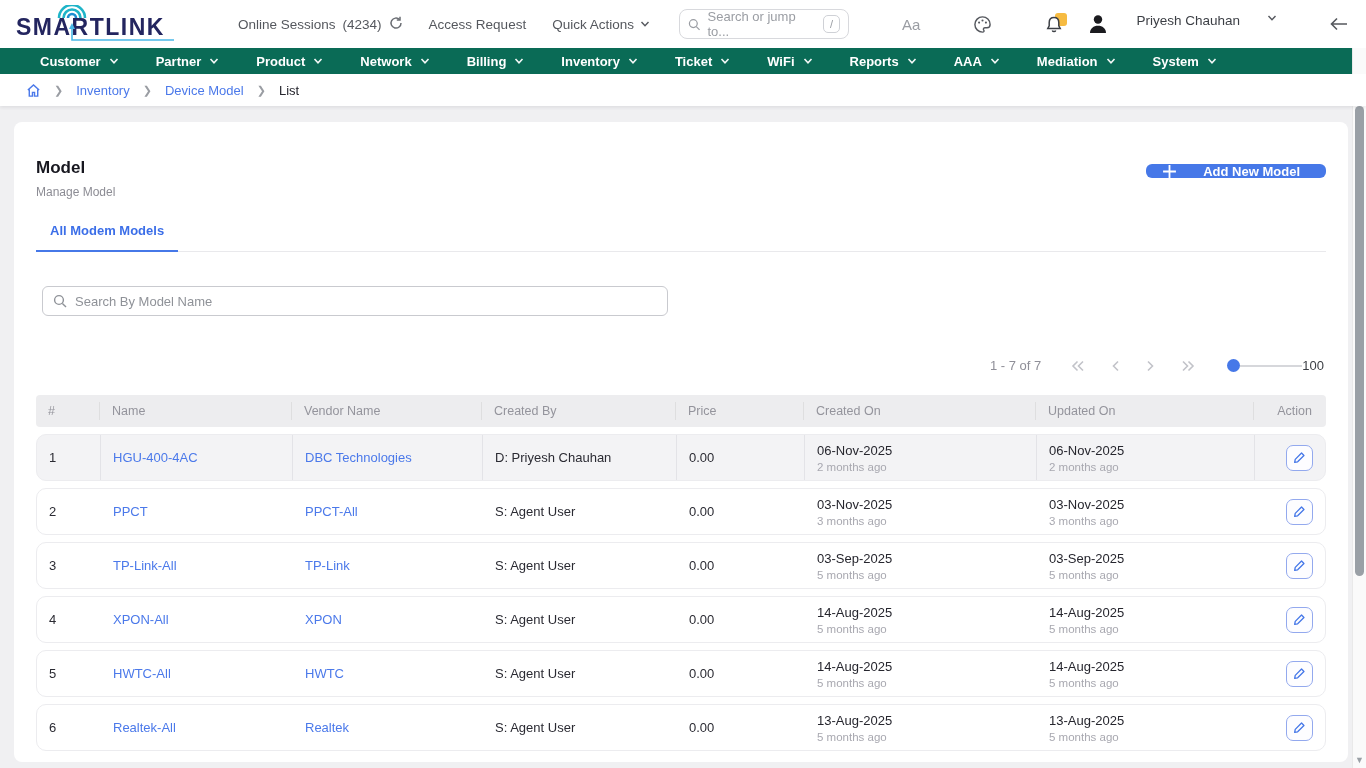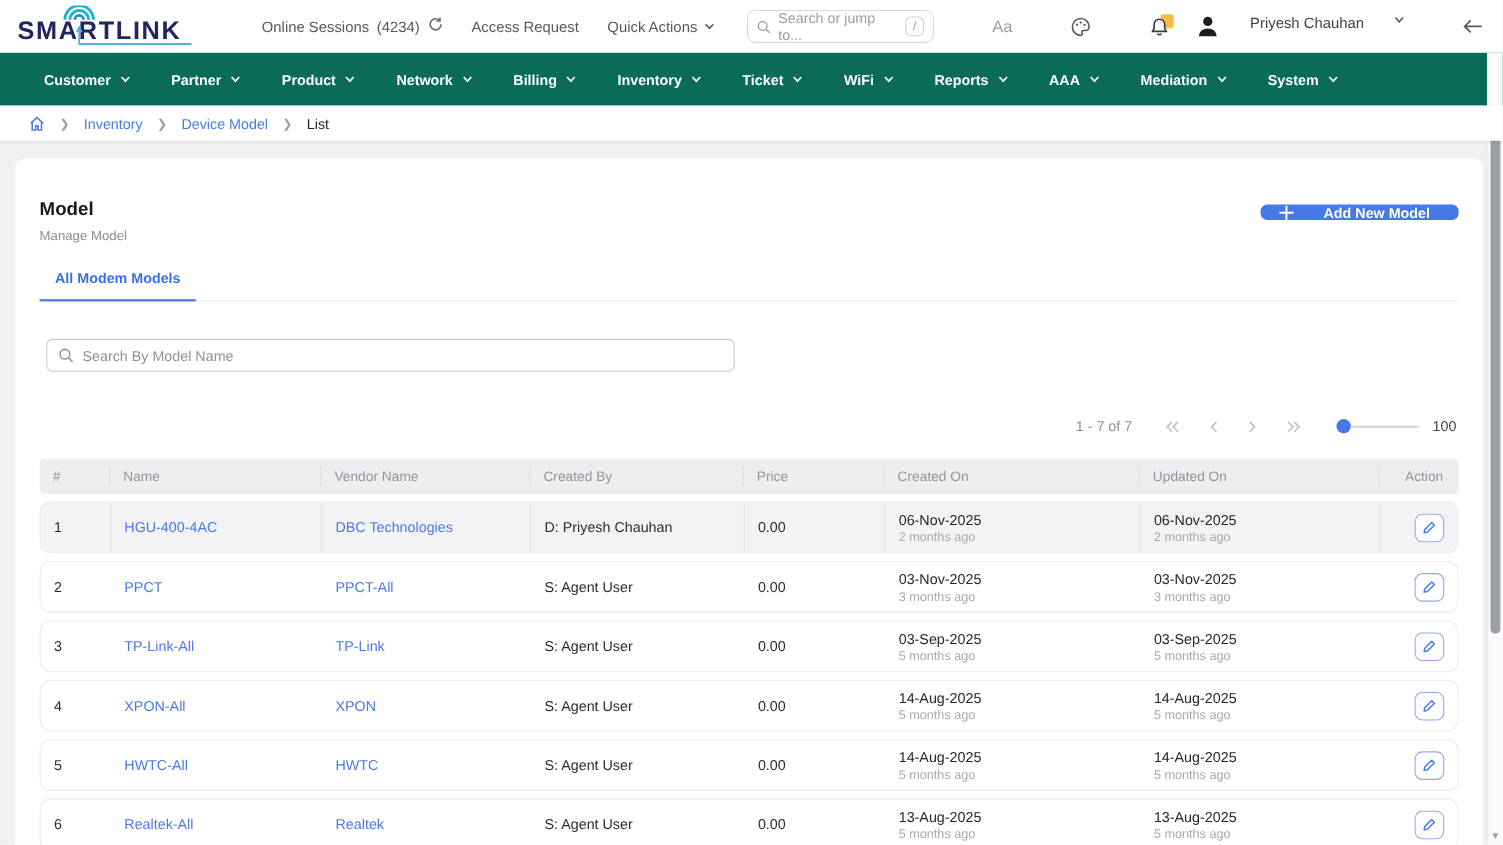--- a/index.html
+++ b/index.html
@@ -16,21 +16,21 @@
   .top-right { margin-left:auto; display:flex; align-items:center; gap:22px; }
   .gsearch { width:170px; height:30px; border:1px solid #d8d9dd; border-radius:8px; display:flex; align-items:center; padding:0 8px; gap:7px; color:#9a9da3; font-size:13px; background:#fff; }
   .gsearch .slash { margin-left:auto; border:1px solid #cfd1d6; border-radius:5px; font-size:11px; padding:0 6px; line-height:16px; color:#9a9da3; }
   .tool-ic { color:#8b8e94; font-size:14px; cursor:pointer; display:flex; align-items:center;margin-left:31px; }
   .bell-wrap { position:relative; width:20px; height:20px; }
   .bell-badge { position:absolute; right:-2px; top:-1px; width:12px; height:13px; background:#f6bb42; border-radius:3px; }
   .user { display:flex; gap:27px; font-size:13.5px; color:#3c3f45; cursor:pointer; }
   .chev { width:10px; height:10px; }
 
   
-  .mainnav { height:48px; background:#0a6b56; display:flex; align-items:center; padding-left:40px; gap:37px; }
+  .mainnav { height:26px; background:#0a6b56; display:flex; align-items:center; padding-left:40px; gap:37px; }
   .nav-item { display:flex; align-items:center; gap:8px; color:#fff; font-size:13px; font-weight:600; cursor:pointer; }
   .nav-item svg { opacity:.95; }
 
   
   .crumbbar { height:32px; background:#fff; display:flex; align-items:center; padding:0 26px; gap:13px; font-size:13px; box-shadow:0 2px 3px rgba(30,30,40,.07); position:relative; z-index:2; }
   .crumbbar a { color:#4b79ea; text-decoration:none; cursor:pointer; }
   .crumb-sep { color:#9a9da3; font-size:11px; }
   .crumb-last { color:#26262e; }
 
   
@@ -47,21 +47,21 @@
   .msearch { width:626px; height:30px; border:1px solid #c9cacf; border-radius:6px; display:flex; align-items:center; padding:0 10px; gap:8px; background:#fff; }
   .msearch input { border:none; outline:none; flex:1; font-family:inherit; font-size:13px; color:#3c3f45; background:transparent; }
   .msearch input::placeholder { color:#8f9298; }
 
   .pag-row { display:flex; align-items:center; justify-content:flex-end; gap:26px; padding:16px 2px 10px 0; }
   .pag-range { font-size:13px; color:#8f8f98; margin-right:4px; }
   .pag-btn { color:#c2c3c9; display:flex; align-items:center; cursor:pointer; }
   .slider { display:flex; align-items:center; gap:0; margin-left:6px; }
   .slider-line { width:62px; height:2px; background:#d6d7db; }
   .slider-dot { width:13px; height:13px; border-radius:50%; background:#4678e8; cursor:pointer; }
-  .slider-val { font-size:13px; color:#3c3f45; margin-left:12px; }
+  .slider-val { font-size:13px; color:#3c3f45; }
 
   
   .thead { display:grid; grid-template-columns:64px 192px 190px 194px 128px 232px 218px 1fr; background:#ededef; border-radius:4px; height:32px; align-items:center; margin-top:12px; }
   .th { font-size:12.5px; color:#94949c; padding:0 12px; border-right:1px solid #dededf; height:18px; line-height:18px; }
   .th:last-child { border-right:none; text-align:right; padding-right:14px; }
   .trow { display:grid; grid-template-columns:64px 192px 190px 194px 128px 232px 218px 1fr; background:#fff; border:1px solid #ececef; border-radius:10px; min-height:47px; align-items:center; margin-top:7px; }
   .trow.highlight { background:#f3f3f5; }
   .trow.highlight .cell { border-right:1px solid #e3e3e7; }
   .trow.highlight .cell:last-child { border-right:none; }
   .cell { padding:0 12px; font-size:13px; color:#2b2b33; align-self:stretch; display:flex; flex-direction:column; justify-content:center; }

